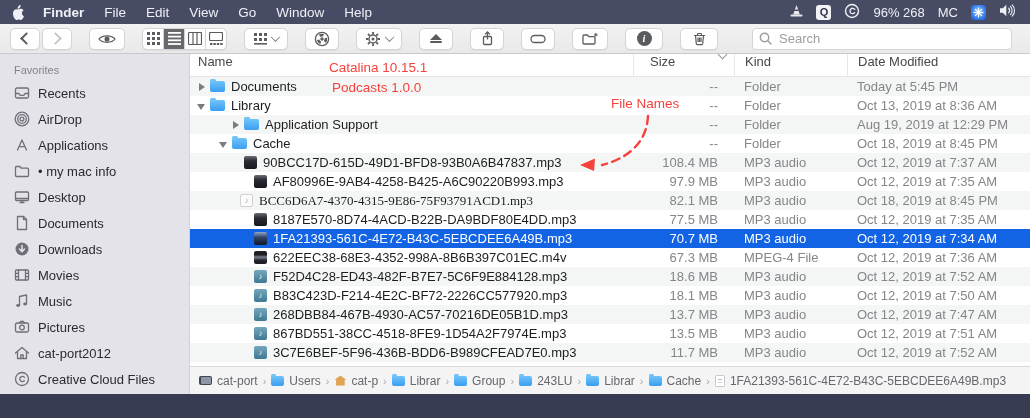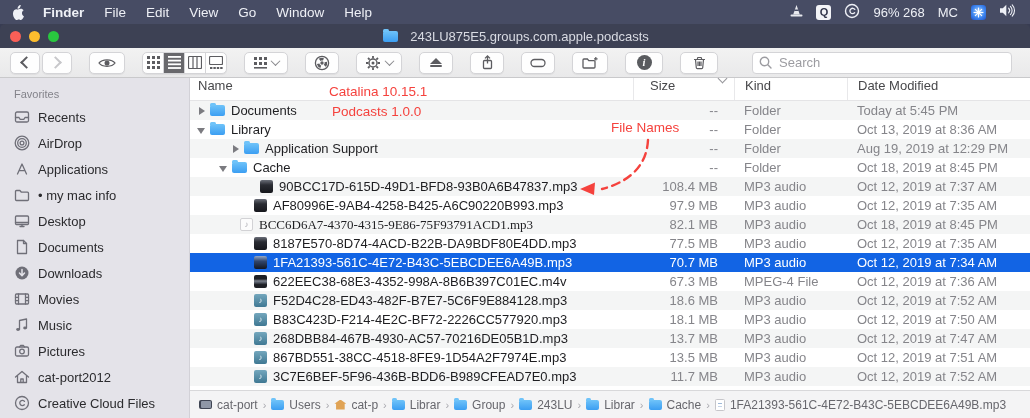--- a/index.html
+++ b/index.html
@@ -166,31 +166,20 @@
             <g stroke="#eef0f6" stroke-width="1.1" fill="none" stroke-linecap="round">
               <path d="M9.6 4.2a3.3 3.3 0 0 1 0 4.6"></path>
               <path d="M11.4 2.4a5.8 5.8 0 0 1 0 8.2"></path>
               <path d="M13.2.8a8.2 8.2 0 0 1 0 11.4"></path>
             </g>
           </svg>
       </span>
     </div>
   </div>
 
-  <div class="titlebar">
-    <div class="lights">
-      <span class="light l-red"></span>
-      <span class="light l-yellow"></span>
-      <span class="light l-green"></span>
-    </div>
-    <div class="wtitle">
-      <span class="ficon ic-folder"></span>
-      <span>243LU875E5.groups.com.apple.podcasts</span>
-    </div>
-  </div>
 
   <div class="toolbar">
     <div class="tbtn">
         <span class="chL"></span>
       </div>
     <div class="sp2"></div>
     <div class="tbtn">
         <span class="chR"></span>
       </div>
     <div class="sp"></div>
@@ -493,21 +482,21 @@
     <div class="c-name" style="padding-left: 28px;">
       <span class="disc d"></span>
       <span class="ficon ic-folder"></span>
       <span class="fname">Cache</span>
     </div>
     <div class="c-size">--</div>
     <div class="c-kind">Folder</div>
     <div class="c-date">Oct 18, 2019 at 8:45 PM</div>
   </div>
           <div class="row shade">
-    <div class="c-name" style="padding-left: 56px;">
+    <div class="c-name" style="padding-left: 40px;">
       <span class="disc"></span>
       <span class="ficon ic-album"></span>
       <span class="fname">90BCC17D-615D-49D1-BFD8-93B0A6B47837.mp3</span>
     </div>
     <div class="c-size">108.4 MB</div>
     <div class="c-kind">MP3 audio</div>
     <div class="c-date">Oct 12, 2019 at 7:37 AM</div>
   </div>
           <div class="row">
     <div class="c-name" style="padding-left: 50px;">

